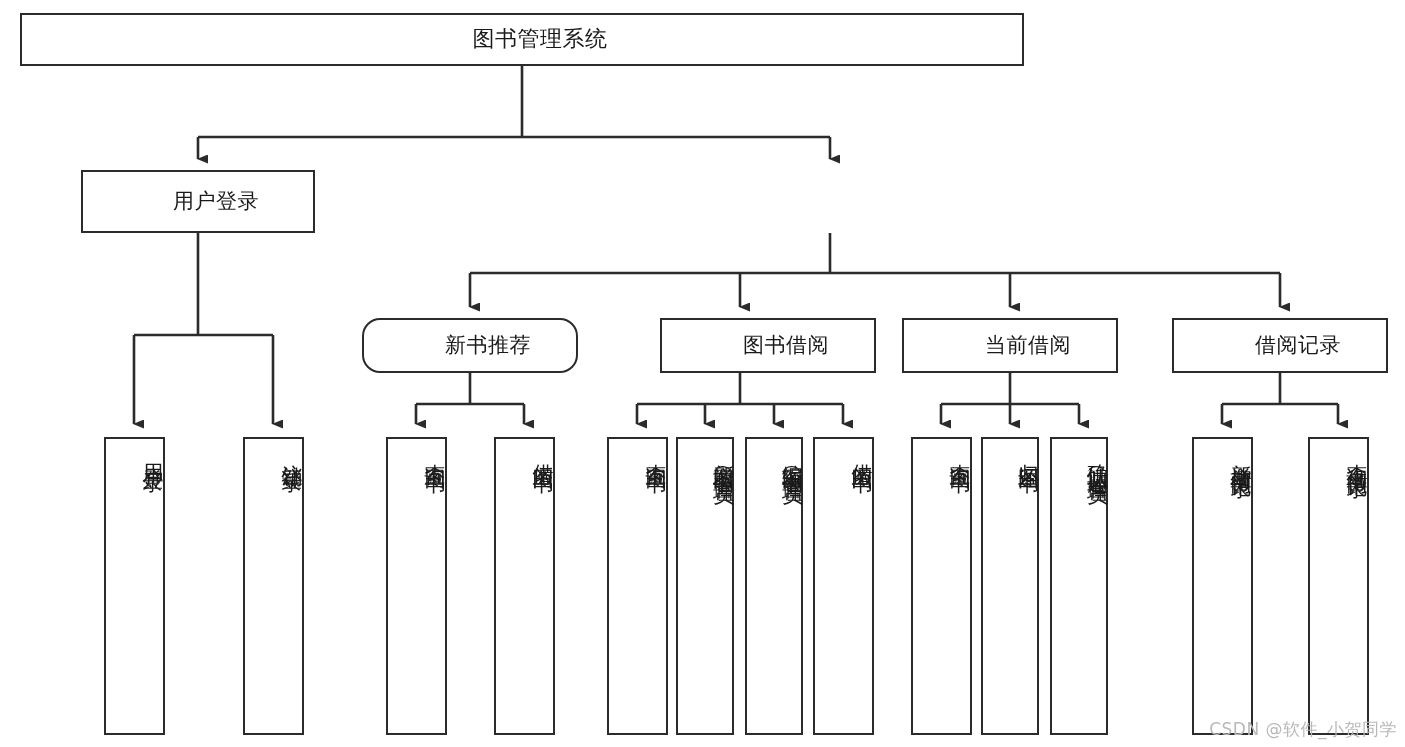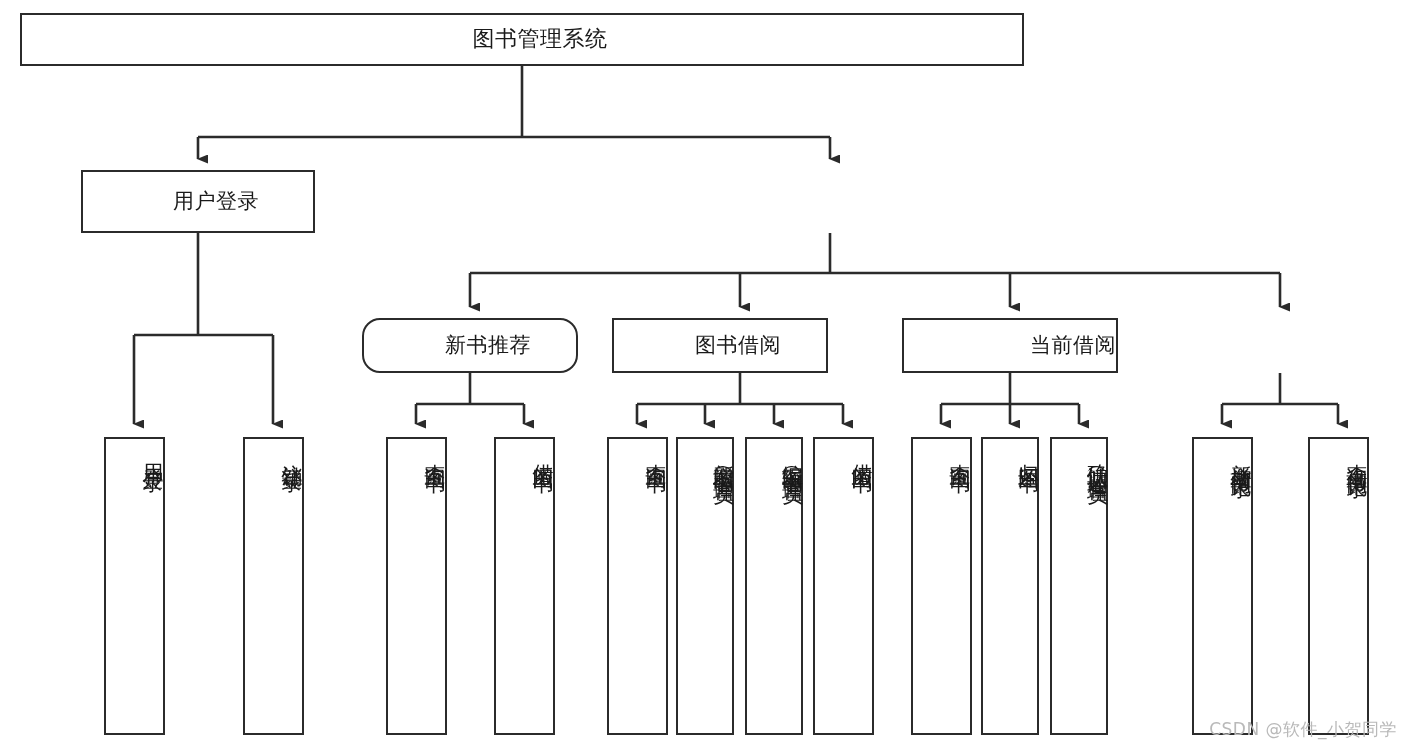--- a/index.html
+++ b/index.html
@@ -135,25 +135,28 @@
     <span class="node-label">图书管理系统</span>
   </div>
 
   <div class="node horiz" style="left:81px; top:170px; width:234px; height:63px;">
     <span class="node-label">用户登录</span>
   </div>
 
   <div class="node horiz" style="left:362px; top:318px; width:216px; height:55px;border-radius:18px;">
     <span class="node-label">新书推荐</span>
   </div>
-  <div class="node horiz" style="left:612px; top:318px; width:216px; height:55px;">
+  <div class="node horiz" style="left:660px; top:318px; width:216px; height:55px;">
     <span class="node-label">图书借阅</span>
   </div>
-  <div class="node horiz" style="left:902px; top:318px; width:216px; height:55px;justify-content:flex-end;">
+  <div class="node horiz" style="left:902px; top:318px; width:216px; height:55px;">
     <span class="node-label">当前借阅</span>
+  </div>
+  <div class="node horiz" style="left:1172px; top:318px; width:216px; height:55px;">
+    <span class="node-label">借阅记录</span>
   </div>
 
   <div class="node vert" style="left:104px; top:437px; width:61px; height:298px;">
     <span class="node-label">用户登录</span>
   </div>
   <div class="node vert" style="left:243px; top:437px; width:61px; height:298px;">
     <span class="node-label">注销登录</span>
   </div>
 
   <div class="node vert" style="left:386px; top:437px; width:61px; height:298px;">

